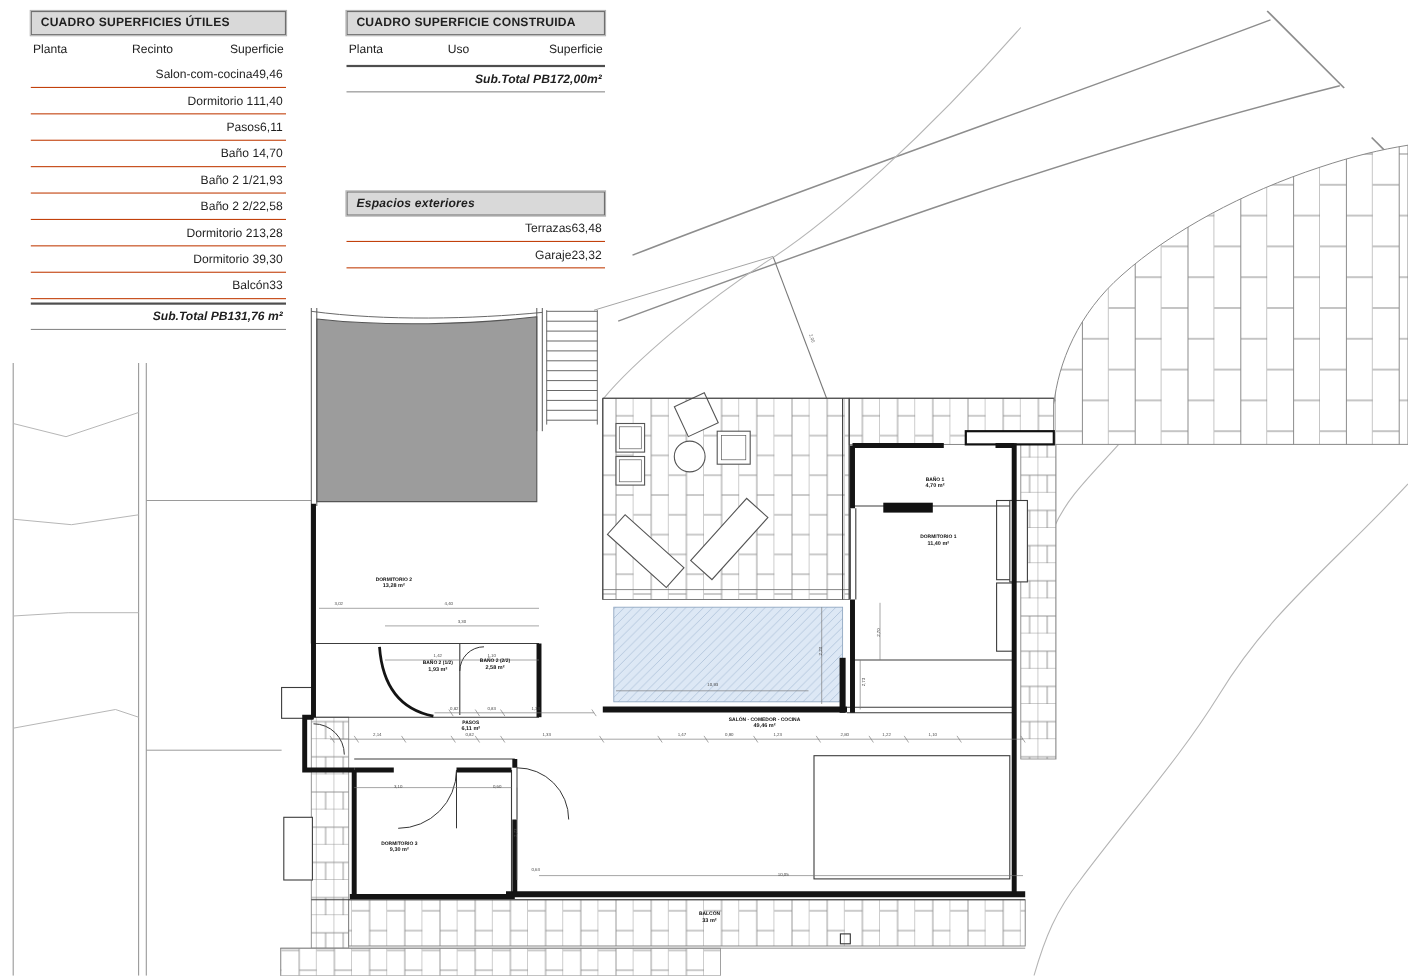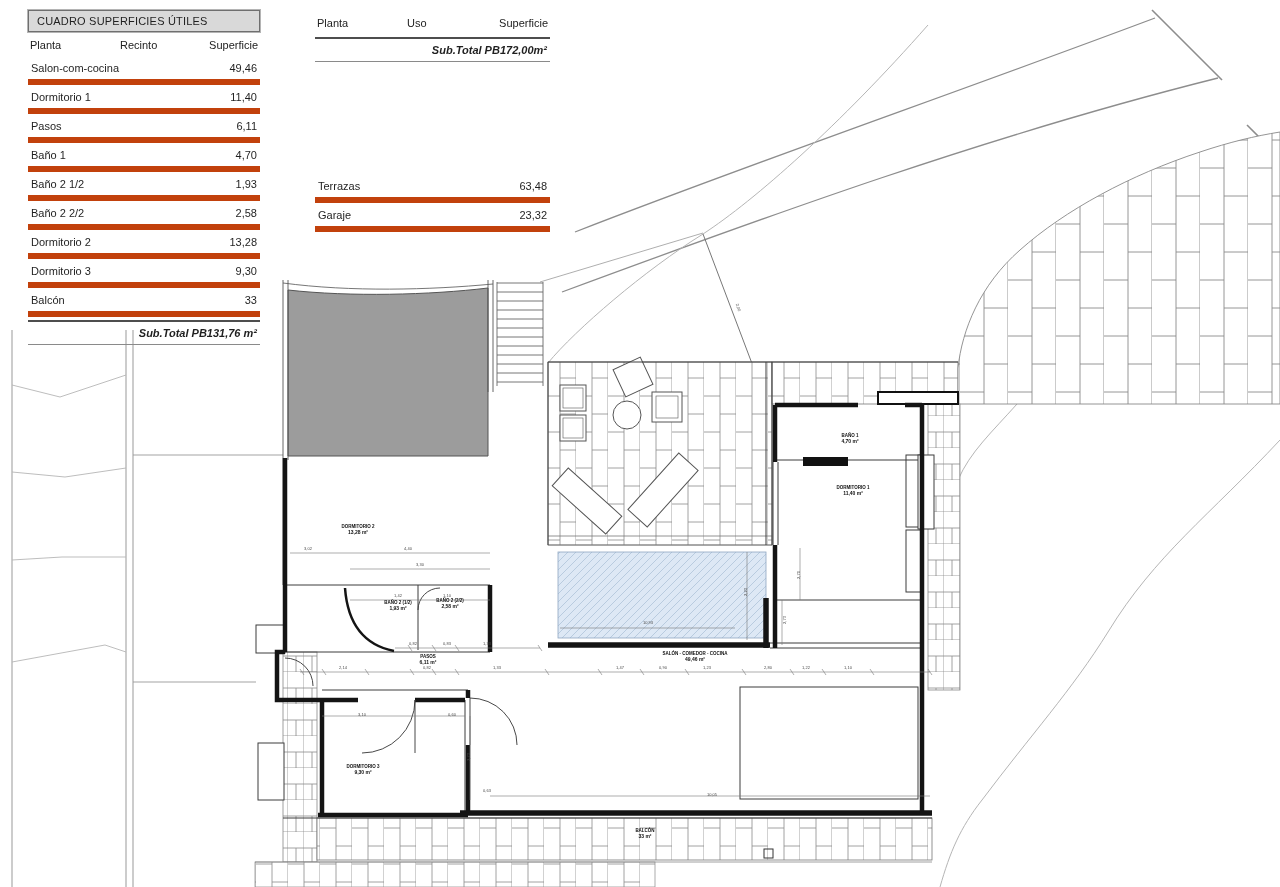--- a/index.html
+++ b/index.html
@@ -6,27 +6,27 @@
     --wall:#141414; --thin:#3c3c3c; --hatch:#8a8a8a; --contour:#b5b5b5;
     --boundary:#8d8d8d; --roof:#9c9c9c; --pool-fill:#dde8f5; --pool-line:#a8bed6;
     --tbl-bg:#d9d9d9; --tbl-border:#6f6f6f; --ink:#1f1f1f;
   }
   html,body{margin:0;padding:0}
   body{width:1280px;height:887px;position:relative;background:#fff;overflow:hidden;
        font-family:"Liberation Sans",sans-serif;color:var(--ink)}
   #plan-svg{position:absolute;left:0;top:0}
   .tbl{position:absolute;font-size:11px}
   .tbl-title{background:var(--tbl-bg);border:1px solid var(--tbl-border);outline:1px solid #b4b4b4;
-             padding:4px 8px;font-weight:normal;letter-spacing:.2px}
+             padding:4px 8px;font-weight:bold;letter-spacing:.2px}
   .tbl-title.it{font-style:italic}
   .tbl-cols{display:grid;grid-template-columns:90px 1fr auto;padding:7px 2px 5px;color:#222}
   .tbl-cols span:last-child{text-align:left}
   .tbl-group{border:1px solid #8f8f8f;font-weight:bold;padding:4px 7px;margin-bottom:4px}
-  .trow{display:flex;justify-content:space-between;
-        border-bottom:6px solid #c2410c;padding:6px 3px 5px}
+  .trow{display:flex;justify-content:flex-end;
+        border-bottom:1px solid #c2410c;padding:6px 3px 5px}
   .trow.it{font-style:italic}
   .tbl-total{display:flex;justify-content:flex-end;font-weight:bold;font-style:italic;
              border-top:2px solid #4e4e4e;border-bottom:1px solid #8a8a8a;padding:5px 3px;margin-top:3px}
   .rlabel{font-family:"Liberation Sans",sans-serif;font-weight:bold;font-size:4.5px;
           text-anchor:middle;fill:#101010}
   .rarea{font-size:5px}
   .dlabel{font-family:"Liberation Sans",sans-serif;font-size:4px;text-anchor:middle;fill:#4a4a4a}
 </style>
 </head>
 <body>
@@ -250,32 +250,34 @@
         <span>33</span>
       </div>
     </div>
   <div class="tbl-total">
     <span>Sub.Total PB</span>
     <span>131,76 m²</span>
   </div>
 </div>
 
 <div class="tbl" style="left:315px;top:10px;width:235px">
+  <div class="tbl-title">CUADRO SUPERFICIE CONSTRUIDA</div>
   <div class="tbl-cols">
     <span>Planta</span>
     <span>Uso</span>
     <span>Superficie</span>
   </div>
   <div class="tbl-total">
     <span>Sub.Total PB</span>
     <span>172,00m²</span>
   </div>
 </div>
 
 <div class="tbl" style="left:315px;top:174px;width:235px">
+  <div class="tbl-title it">Espacios exteriores</div>
   <div>
       <div class="trow">
         <span>Terrazas</span>
         <span>63,48</span>
       </div>
       <div class="trow">
         <span>Garaje</span>
         <span>23,32</span>
       </div>
     </div>

